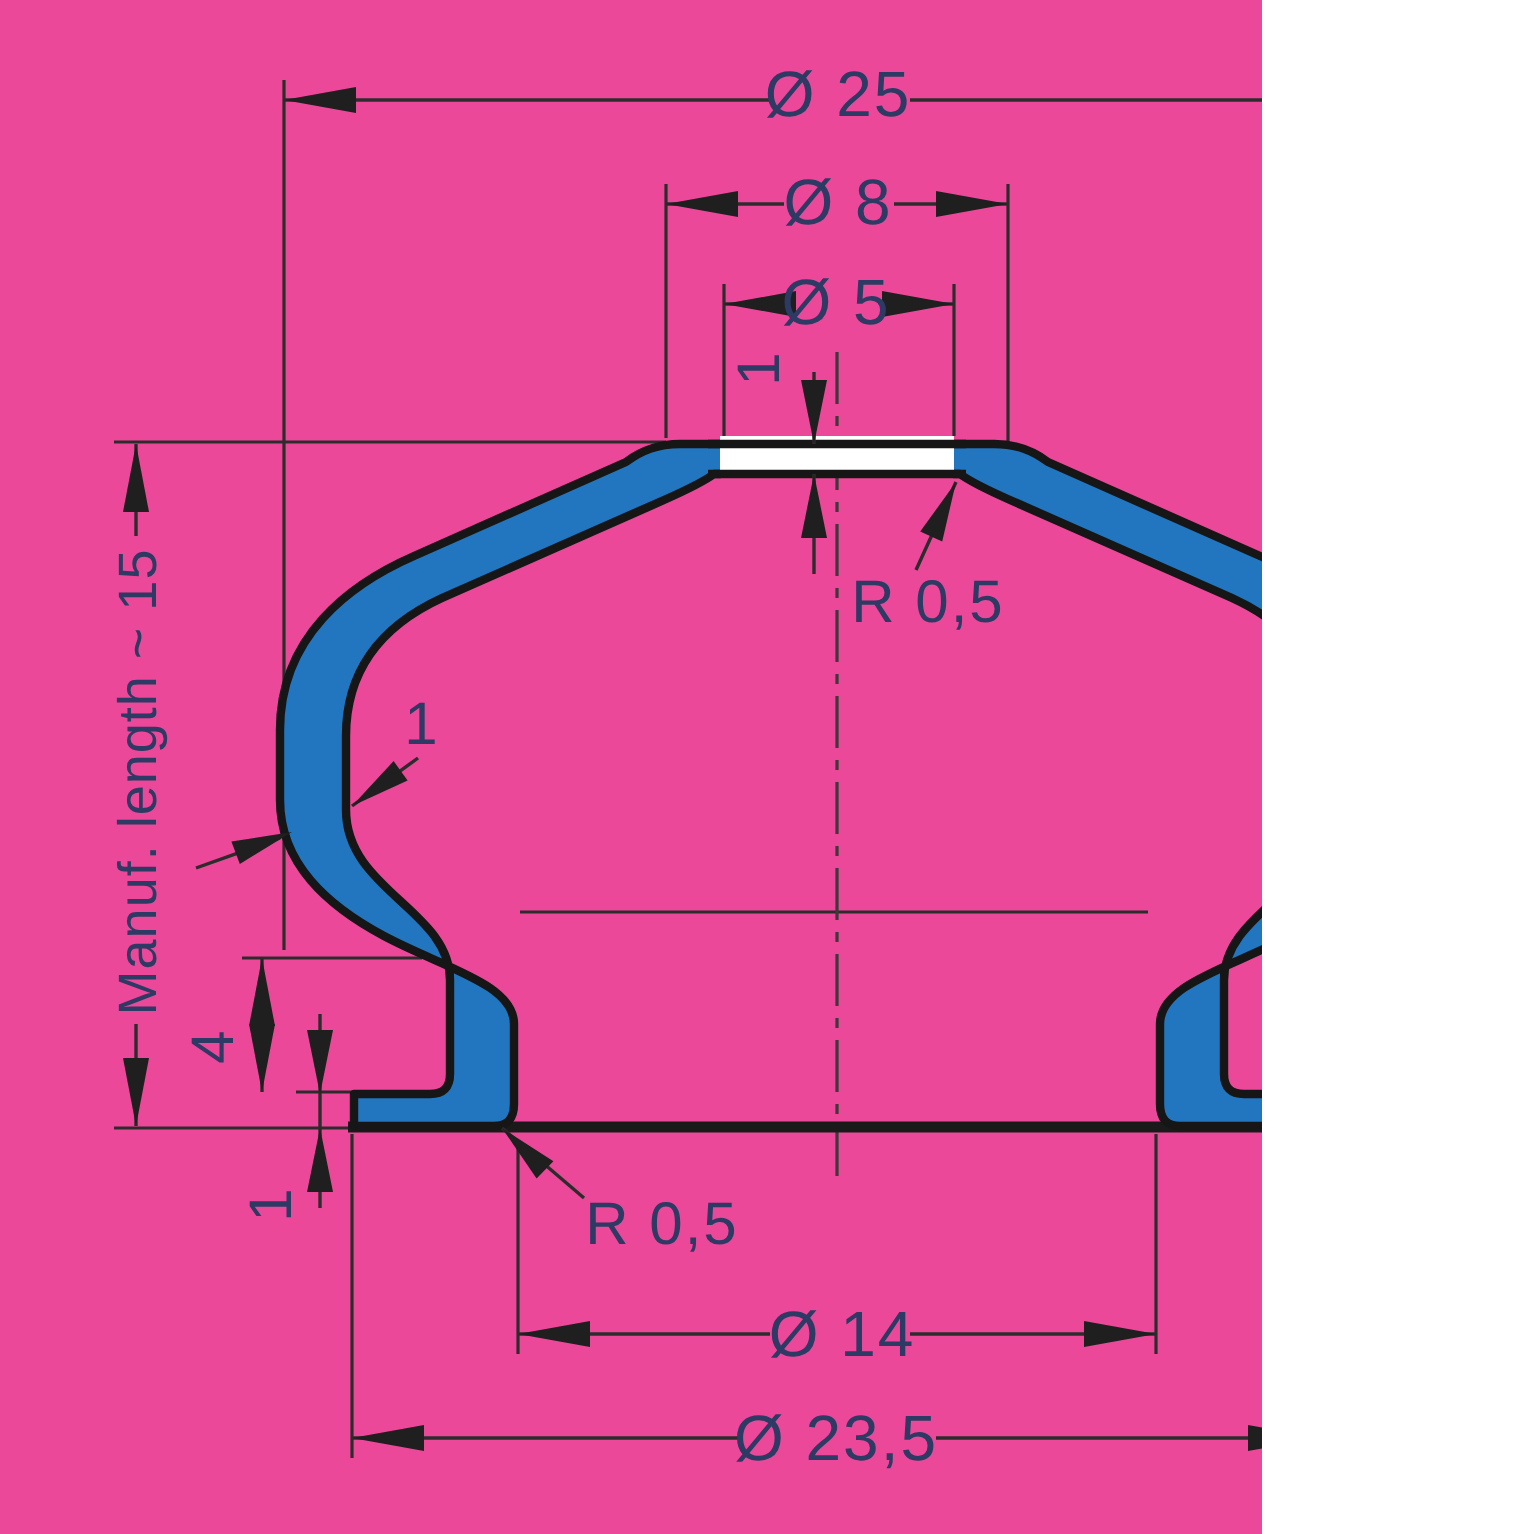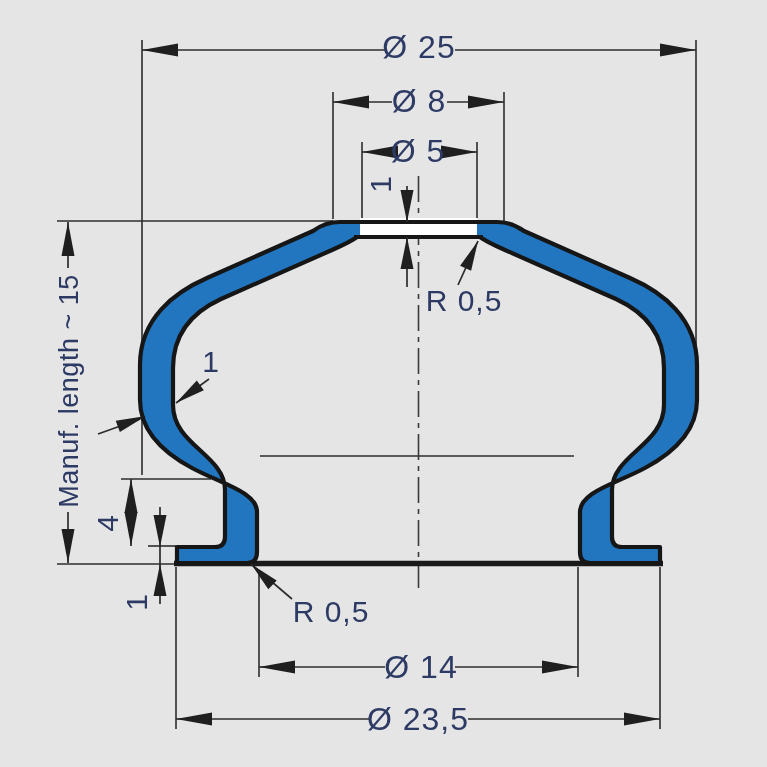--- a/index.html
+++ b/index.html
@@ -1,16 +1,16 @@
 <!DOCTYPE html>
 <html><head>
 <meta charset="utf-8">
 <style>
   html,body{margin:0;padding:0;background:#ffffff;}
-  .stage{position:relative;width:767px;height:767px;background:#e5e5e5;overflow:hidden;
+  .stage{position:relative;width:631px;height:767px;background:#ec4899;overflow:hidden;
          font-family:"Liberation Sans","DejaVu Sans",sans-serif;}
   svg{display:block}
   .dim-line{stroke:#2c2c2c;stroke-width:1.7;fill:none;}
   .thin{stroke:#2c2c2c;stroke-width:1.6;fill:none;}
   .arrow{fill:#1f1f1f;stroke:none;}
   .outline{fill:none;stroke:#161616;stroke-width:4.2;stroke-linejoin:round;stroke-linecap:round;}
   .blob{fill:#2176bf;stroke:none;}
   .memline{stroke:#161616;stroke-width:4.2;stroke-linecap:butt;}
   .ground{stroke:#1a1a1a;stroke-width:5.5;stroke-linecap:butt;}
   .cline{stroke:#3a3a3a;stroke-width:1.6;stroke-dasharray:26 6 5 6;}

